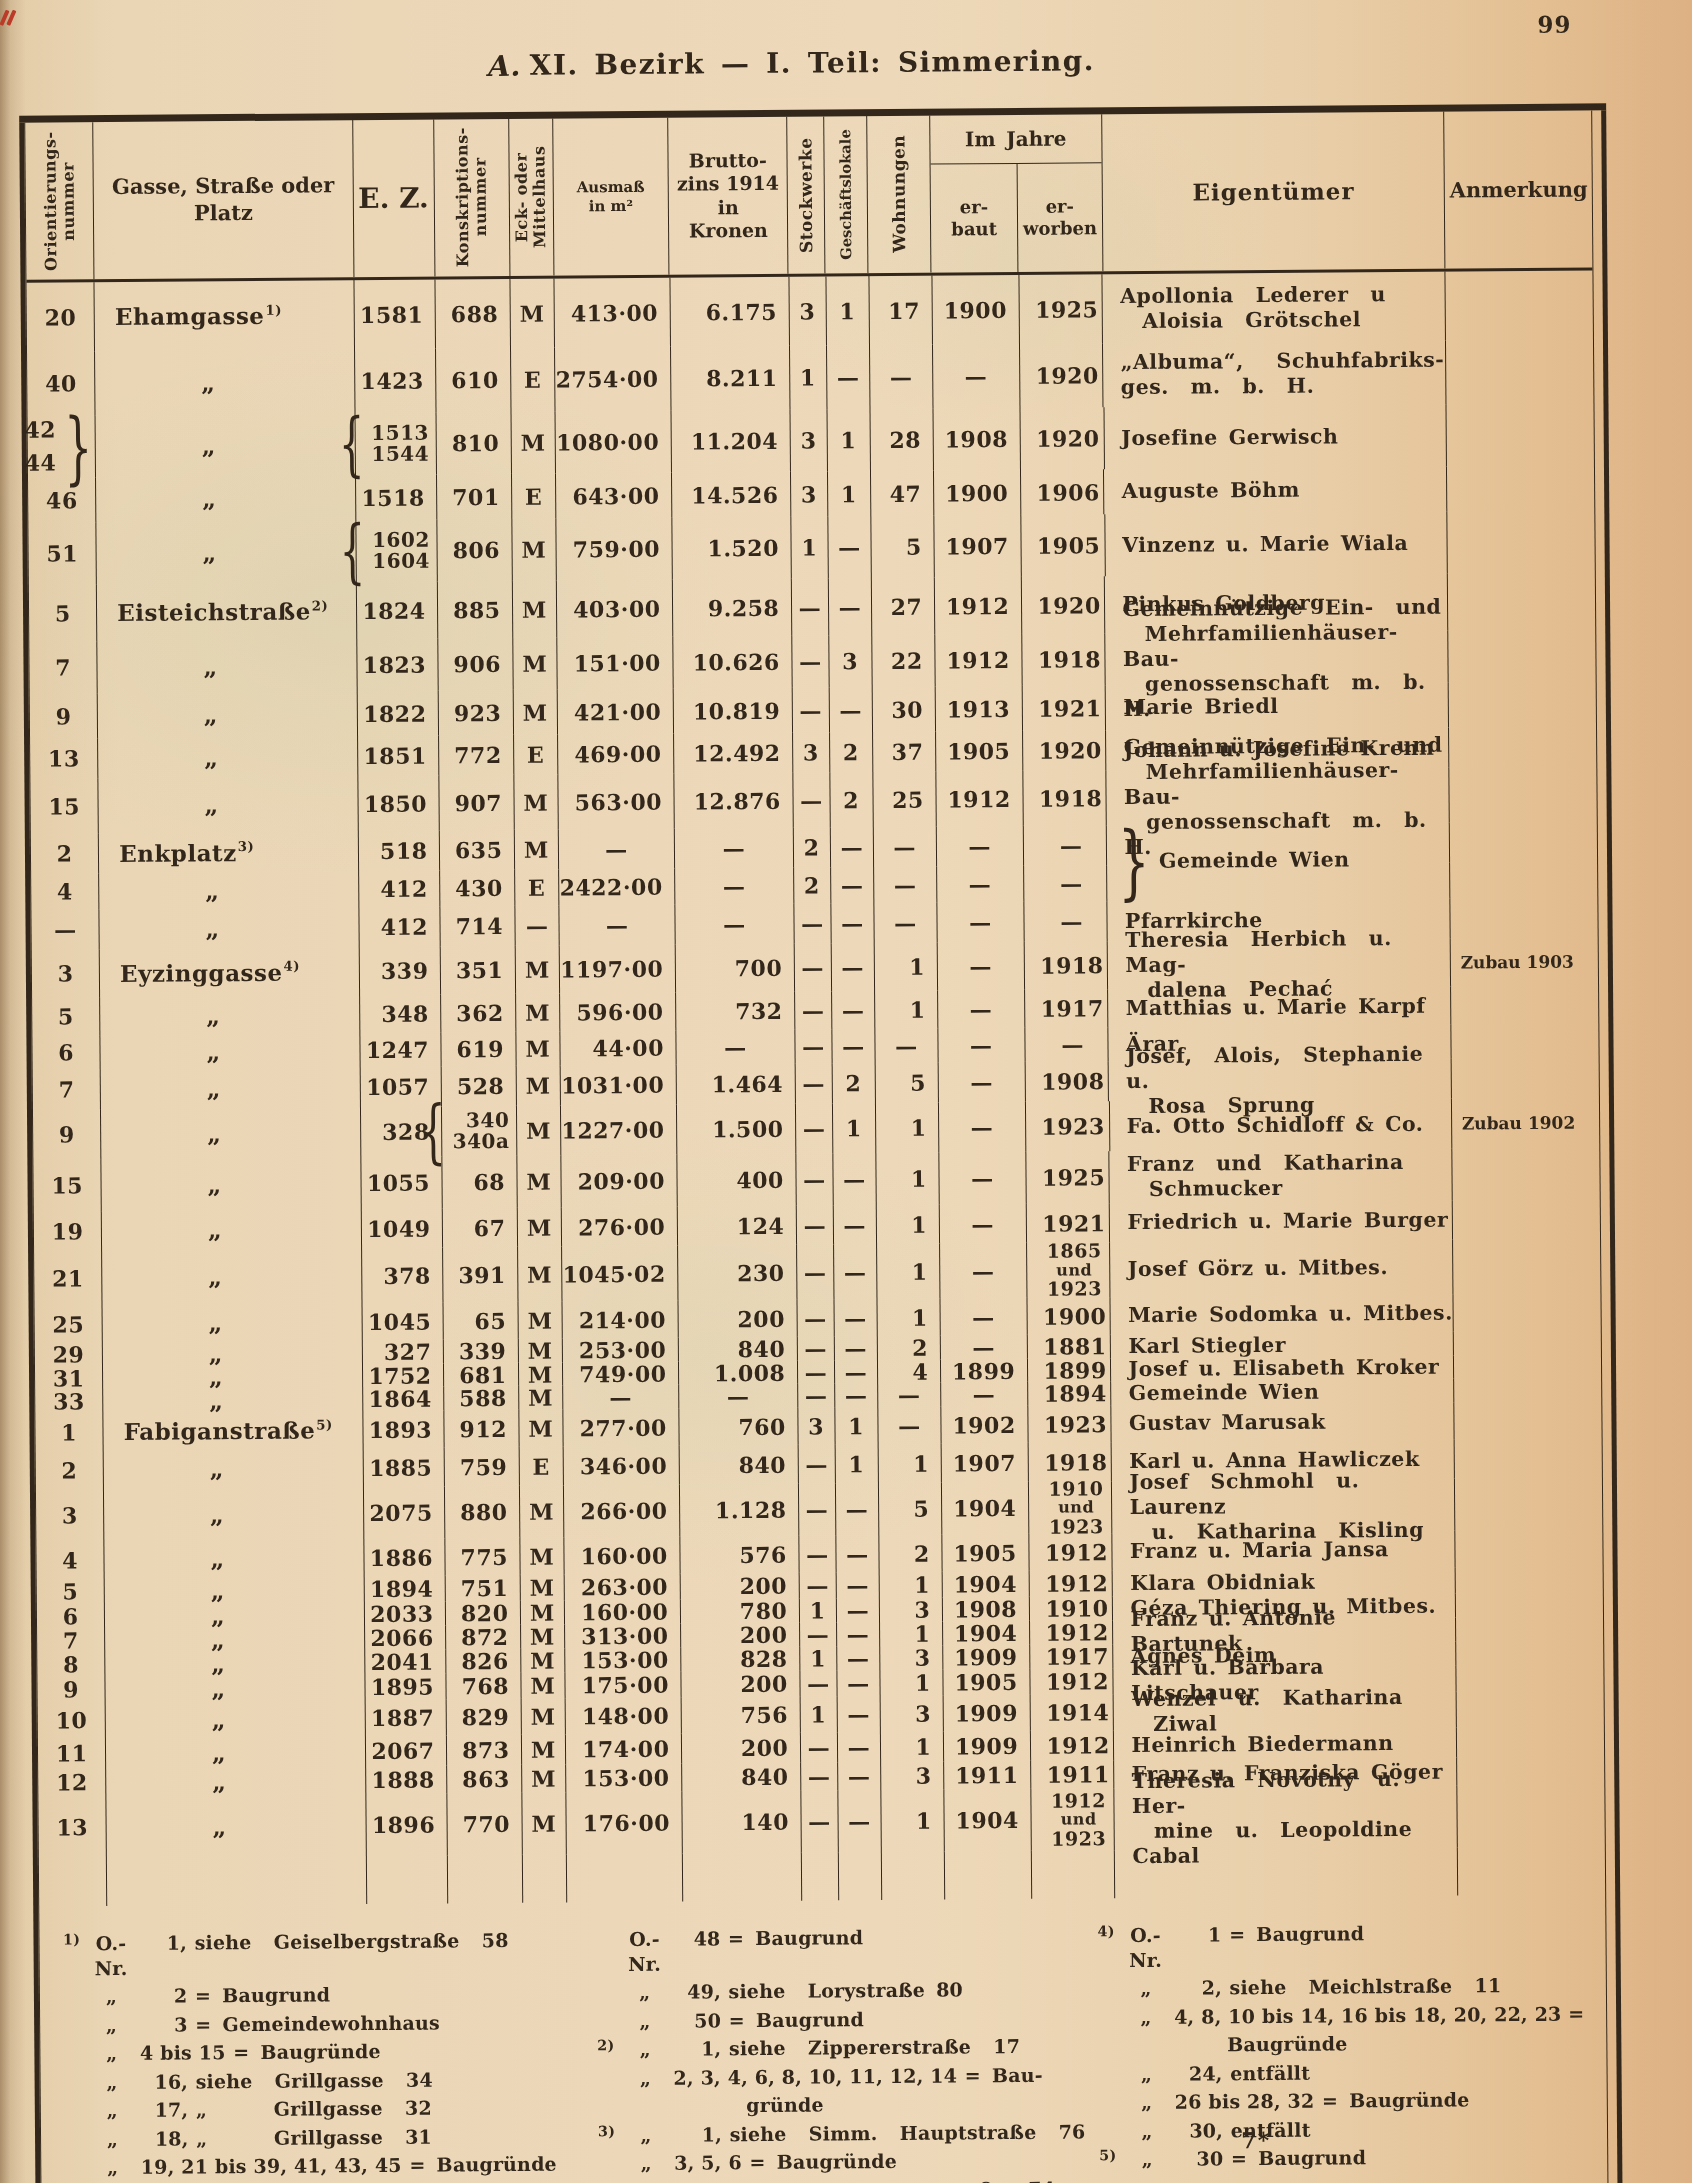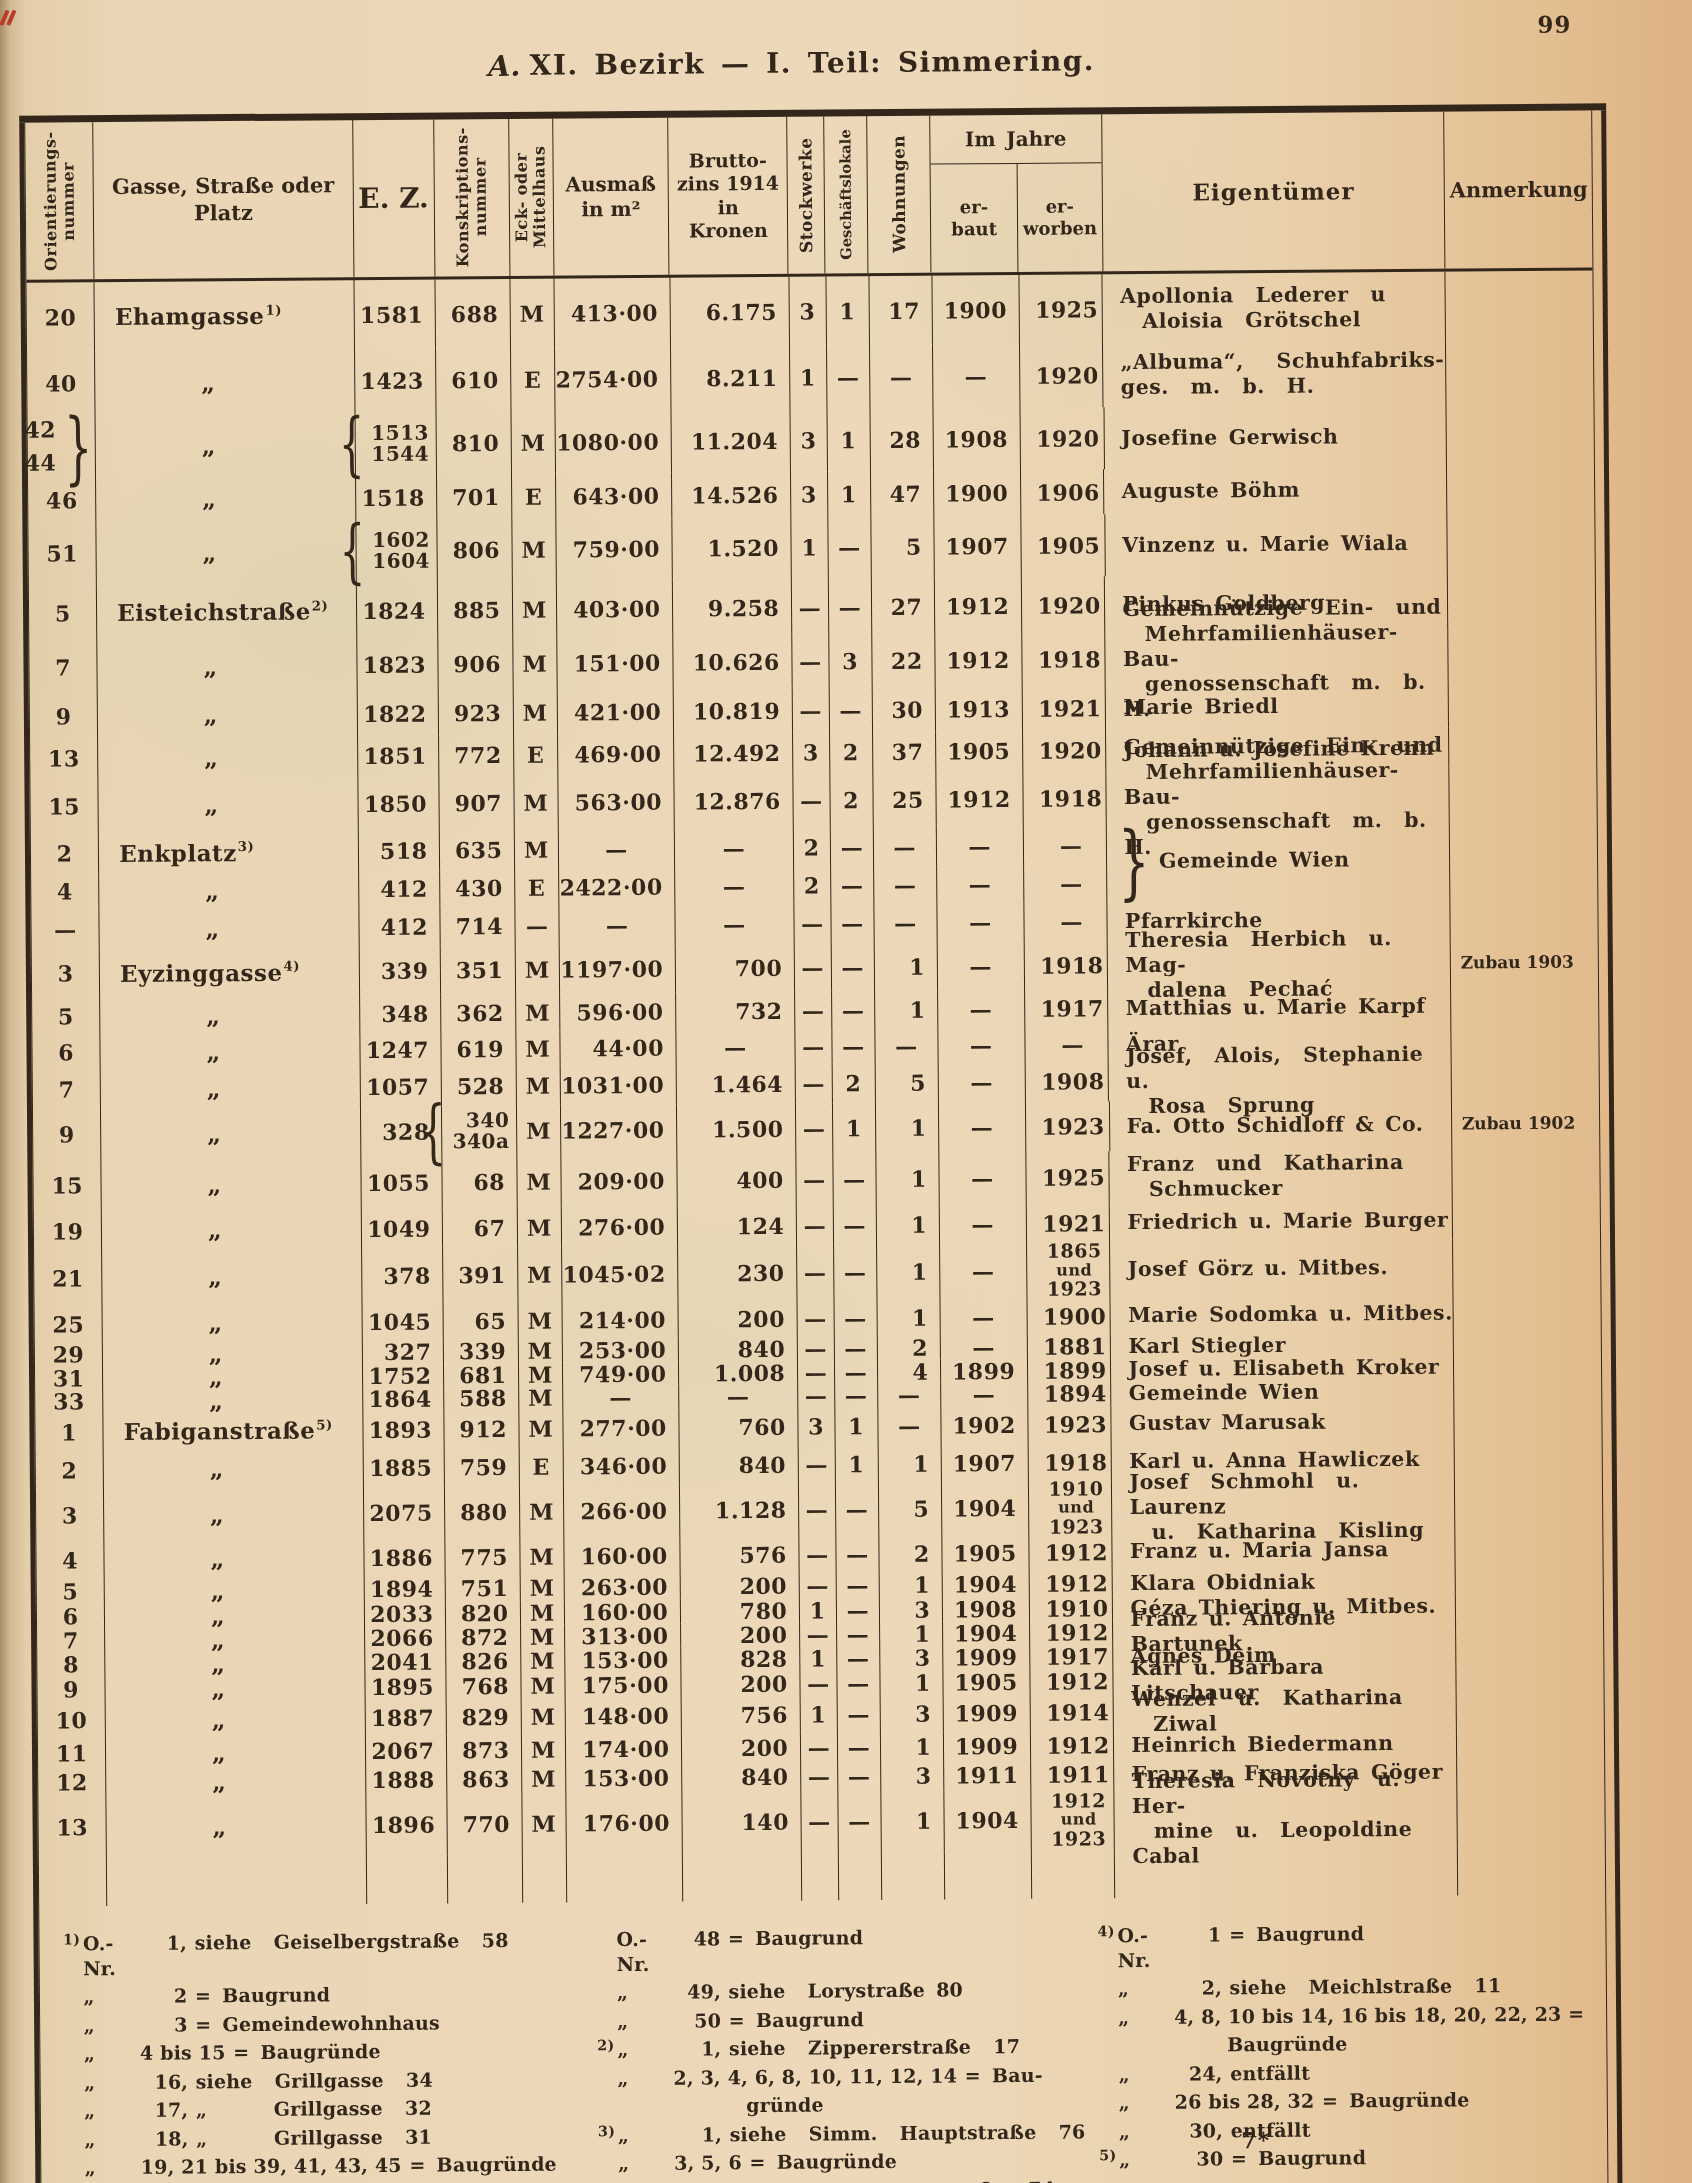--- a/index.html
+++ b/index.html
@@ -41,21 +41,21 @@
   .thead{display:flex;height:157px;border-bottom:3.8px solid var(--ink);font-weight:700;}
   .hc{box-sizing:border-box;border-right:1.9px solid var(--ink);display:flex;align-items:center;justify-content:center;text-align:center;}
   .hc span{white-space:pre-line;}
   .c0{width:68px;} .c1{width:260px;} .c2{width:81px;} .c3{width:75px;} .c4{width:44px;}
   .c5{width:116px;} .c6{width:119px;} .c7{width:37px;} .c8{width:43px;} .c9{width:63px;}
   .c10{width:87px;} .c11{width:84px;padding-left:12px;} .c12{width:343px;} .c13{width:147px;border-right:none !important;}
   .vtext{writing-mode:vertical-rl;transform:rotate(180deg);line-height:1.12;letter-spacing:0.5px;}
   .vt34{font-size:16px;} .vt36{font-size:17px;} .vt30{font-size:14.7px;letter-spacing:0;}
   .h-gasse{font-size:21px;line-height:1.25;}
   .h-ez{font-size:28px;}
-  .h-aus{font-size:20px;line-height:1.25;}
+  .h-aus{font-size:15px;line-height:1.25;}
   .h-brutto{font-size:19px;line-height:1.22;}
   .h-eig{font-size:23px;letter-spacing:1px;}
   .h-anm{font-size:21px;}
   .hcim{flex-direction:column;align-items:stretch;width:172px;padding:0;}
   .im-top{height:48px;display:flex;align-items:center;justify-content:center;font-size:20px;border-bottom:1.9px solid var(--ink);word-spacing:3.8px;}
   .im-bot{flex:1;display:flex;}
   .im-l{width:87px;box-sizing:border-box;border-right:1.9px solid var(--ink);display:flex;align-items:center;justify-content:center;font-size:18px;line-height:1.2;text-align:center;white-space:pre-line;}
   .im-r{flex:1;display:flex;align-items:center;justify-content:center;font-size:18px;line-height:1.2;text-align:center;white-space:pre-line;}
 
   
@@ -89,21 +89,21 @@
   .ext .bc{height:100%;}
 
   
   .footnotes{display:flex;padding:25px 0 28.5px 12.4px;font-weight:700;}
   .fncol{display:flex;flex-direction:column;gap:3.8px;}
   .fc0{width:542px;}
   .fc1{width:509px;}
   .fc2{flex:1;padding-right:14.3px;}
   .fnline{display:flex;align-items:baseline;font-size:19px;line-height:1.3;letter-spacing:0.2px;}
   .fnm{width:28px;flex:none;font-size:14.3px;position:relative;top:-5.7px;text-align:right;padding-right:2.9px;}
-  .fnl{width:56px;flex:none;text-align:left;}
+  .fnl{width:56px;flex:none;text-align:center;}
   .fnn{min-width:48px;flex:none;text-align:right;padding-right:7.6px;white-space:nowrap;}
   .fnt{white-space:pre;word-spacing:4.3px;}
   .fnc{flex:1;text-align:center;padding-right:105px;}
   .signature{position:absolute;left:1232px;top:2130px;font-size:22px;font-weight:700;letter-spacing:1.4px;}
 </style>
 </head>
 <body>
 
 <div class="sheet">
   <div class="redmark">

